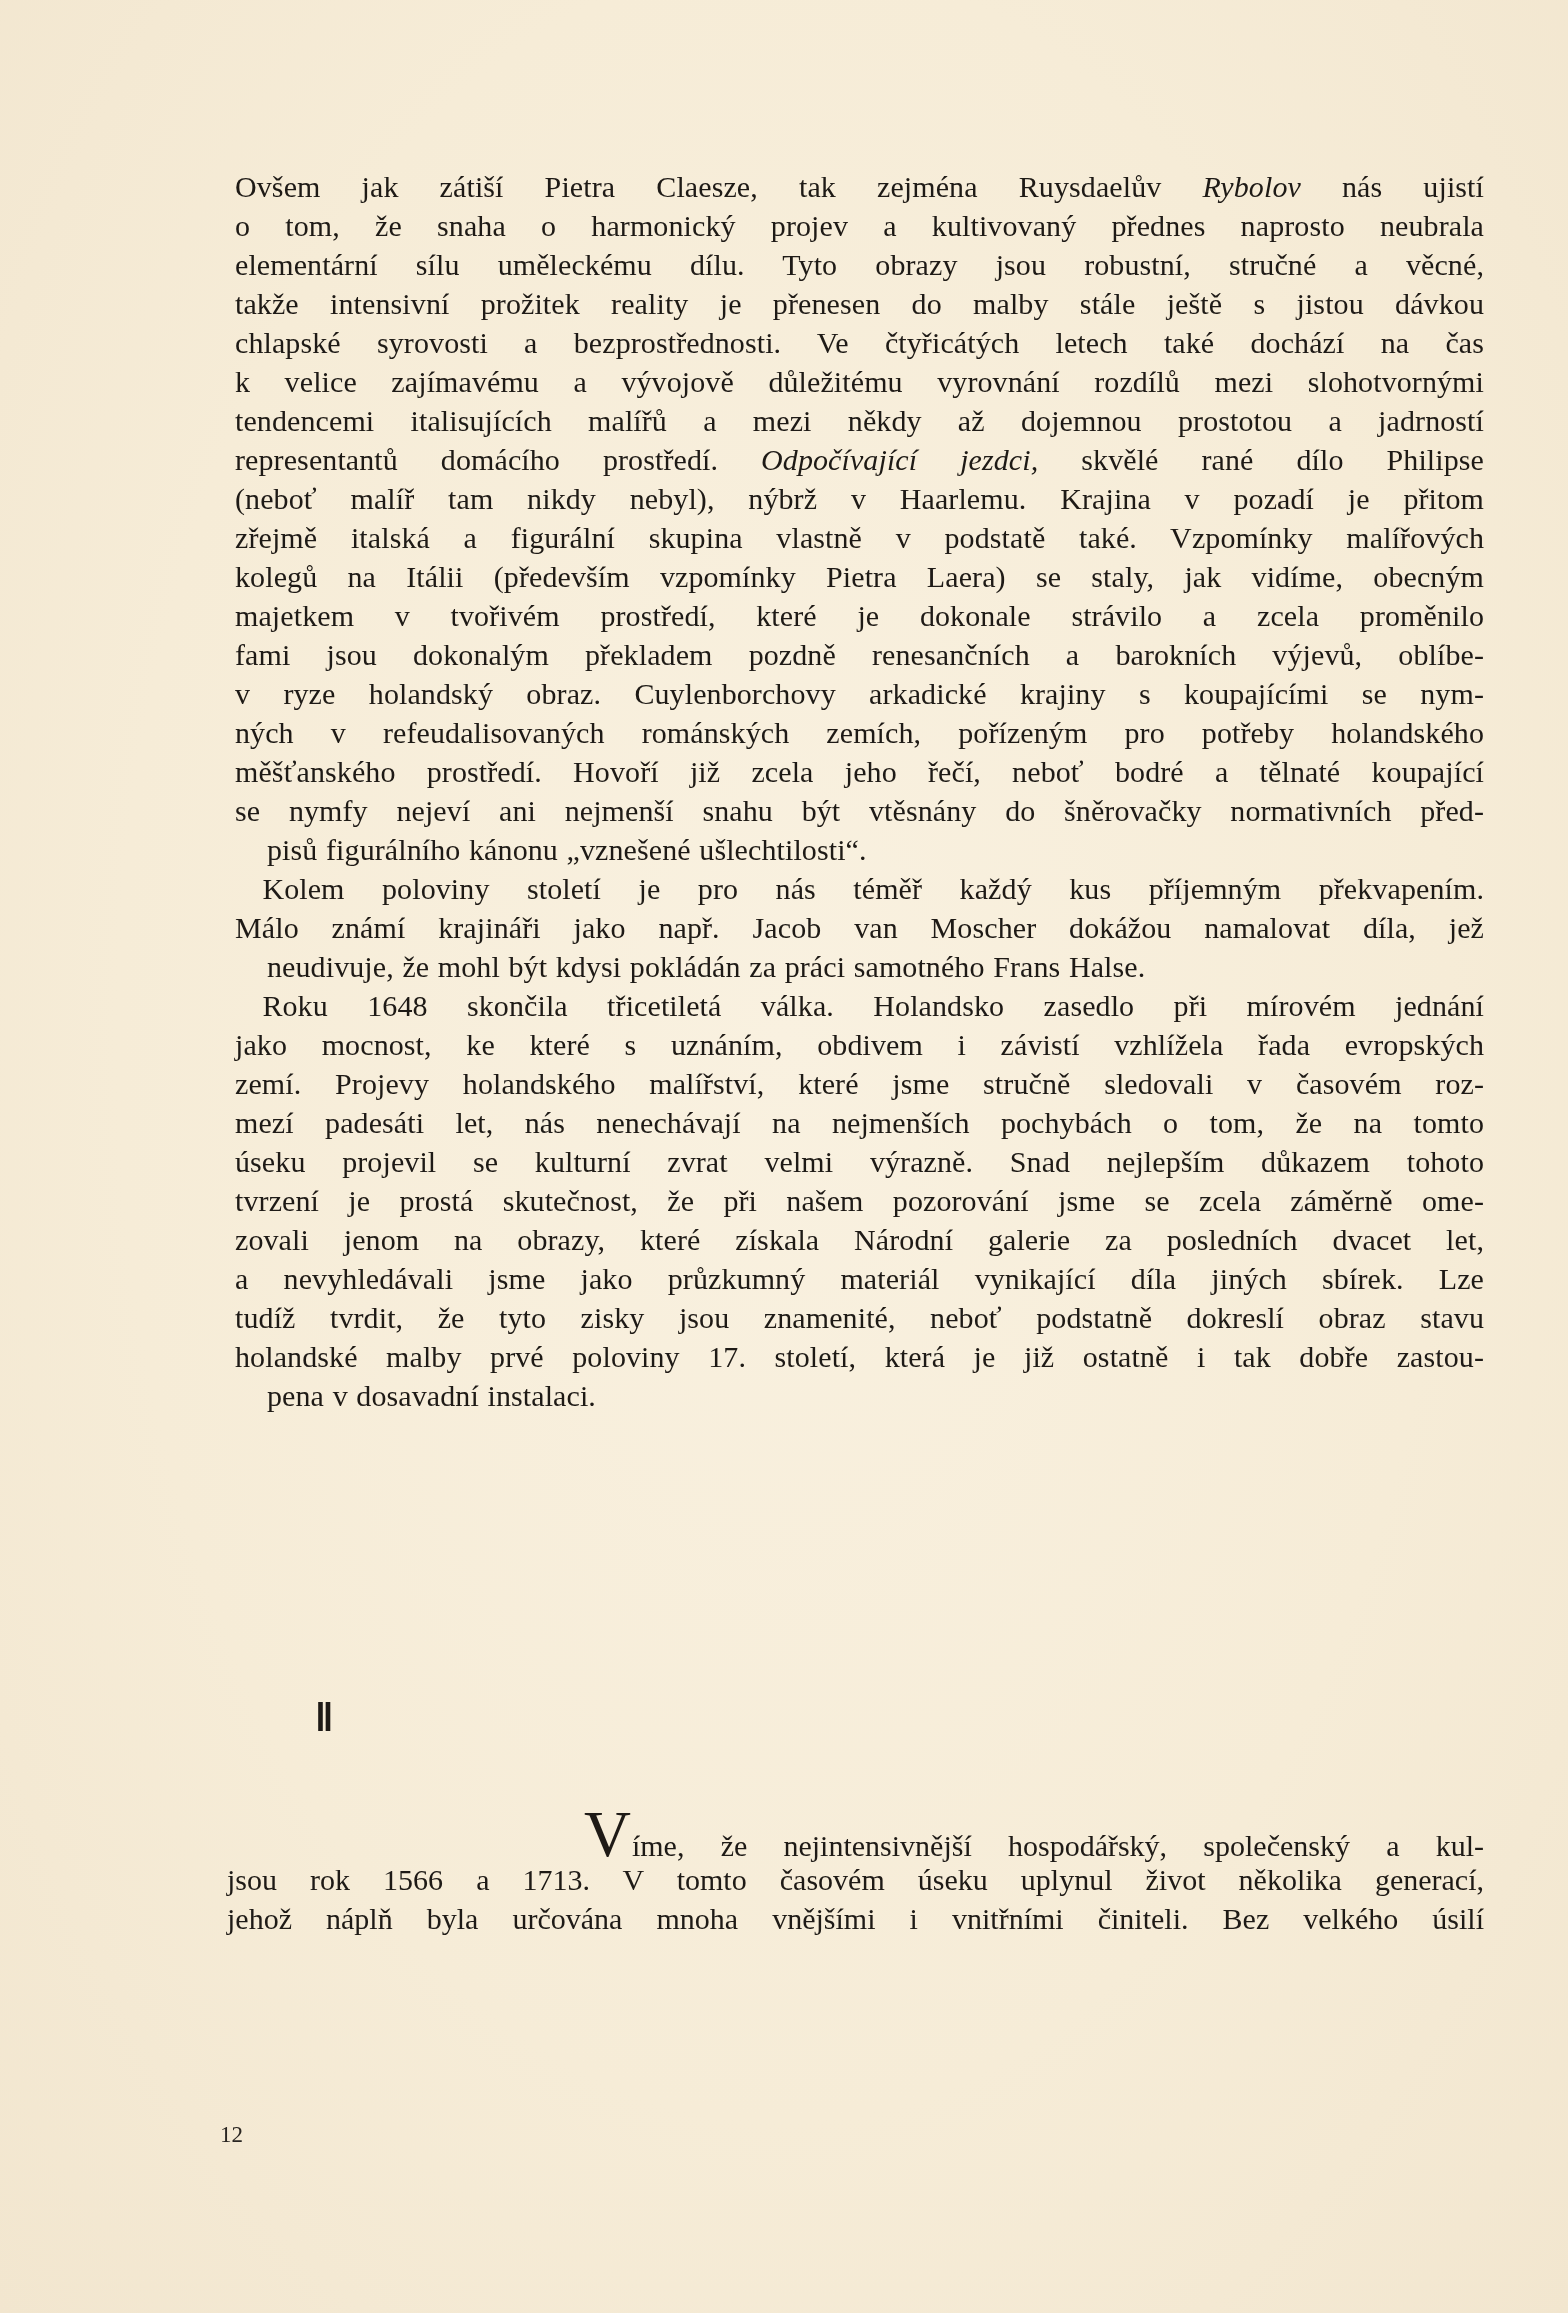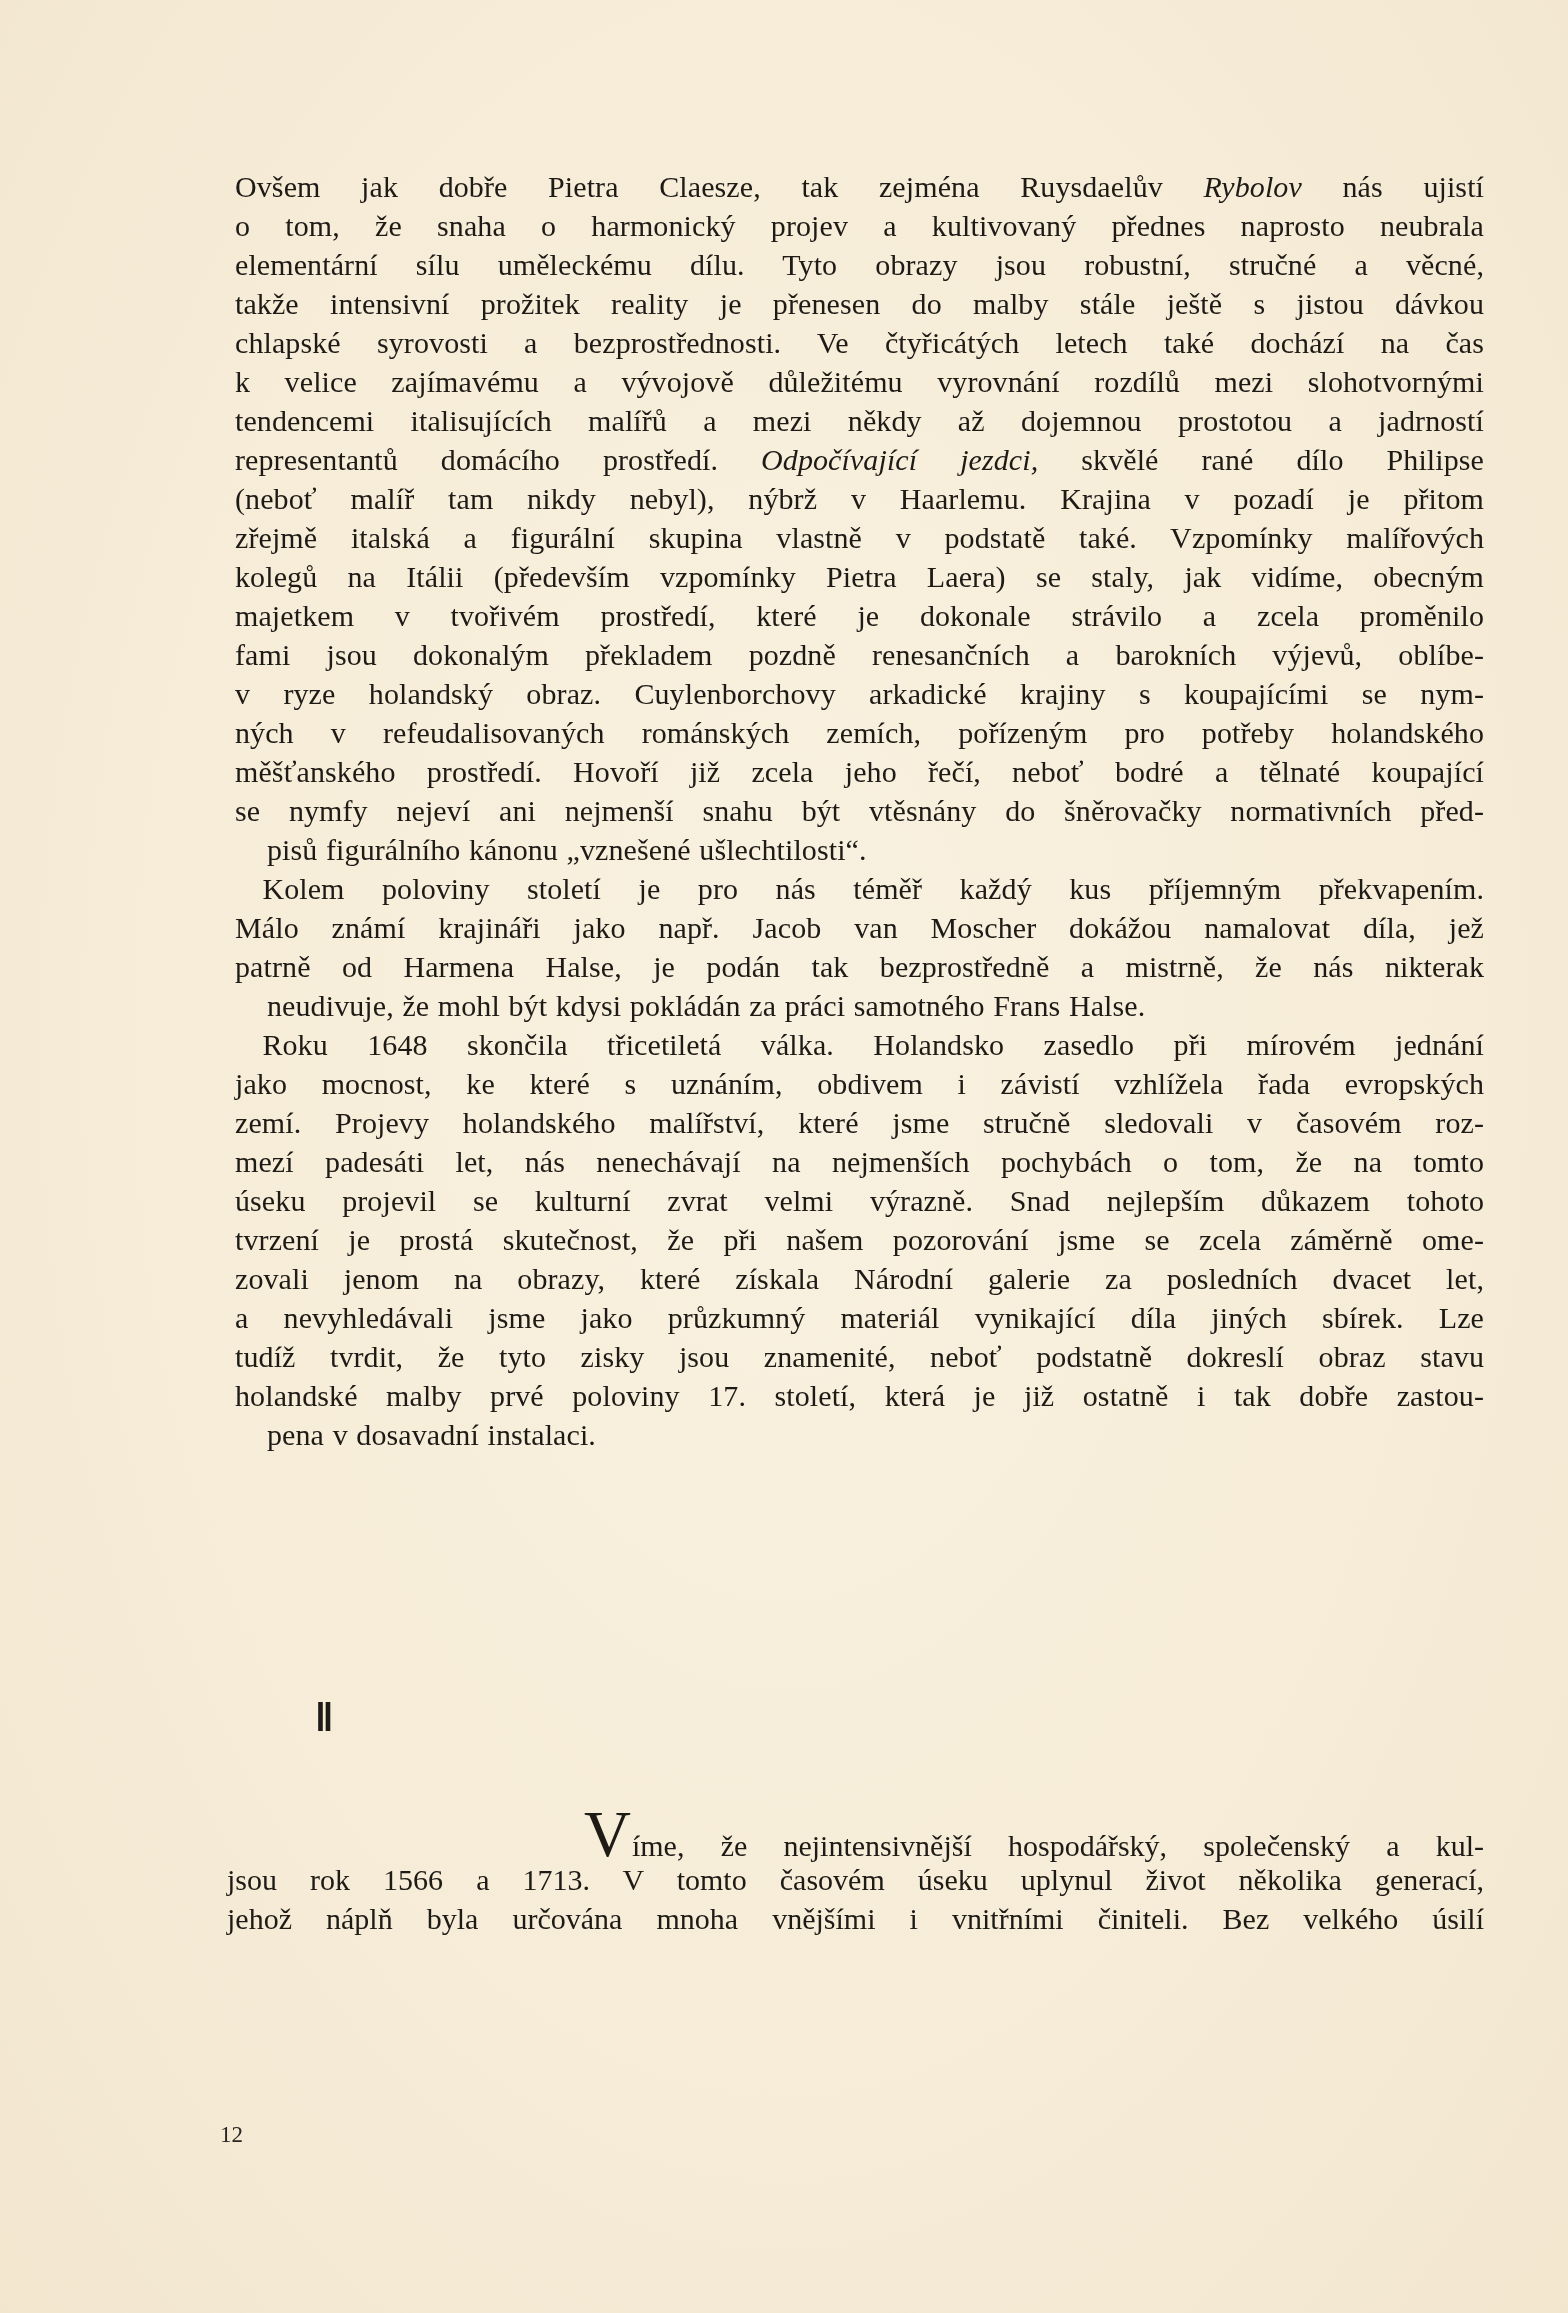--- a/index.html
+++ b/index.html
@@ -87,41 +87,40 @@
       font-size: 23px;
       color: #2a2622;
     }
   </style>
 </head>
 <body>
 
 <div class="page">
 
   <div class="text-block first" id="section-one">
-      <span class="line"><span>Ovšem jak dobře Pietra Claesze, tak zejména Ruysdaelův </span><span class="i">Rybolov</span><span> nás ujistí</span></span>
+      <span class="line"><span>Ovšem jak zátiší Pietra Claesze, tak zejména Ruysdaelův </span><span class="i">Rybolov</span><span> nás ujistí</span></span>
       <span class="line"><span>o tom, že snaha o harmonický projev a kultivovaný přednes naprosto neubrala</span></span>
       <span class="line"><span>elementární sílu uměleckému dílu. Tyto obrazy jsou robustní, stručné a věcné,</span></span>
       <span class="line"><span>takže intensivní prožitek reality je přenesen do malby stále ještě s jistou dávkou</span></span>
       <span class="line"><span>chlapské syrovosti a bezprostřednosti. Ve čtyřicátých letech také dochází na čas</span></span>
       <span class="line"><span>k velice zajímavému a vývojově důležitému vyrovnání rozdílů mezi slohotvornými</span></span>
       <span class="line"><span>tendencemi italisujících malířů a mezi někdy až dojemnou prostotou a jadrností</span></span>
       <span class="line"><span>representantů domácího prostředí. </span><span class="i">Odpočívající jezdci,</span><span> skvělé rané dílo Philipse</span></span>
       <span class="line"><span>(neboť malíř tam nikdy nebyl), nýbrž v Haarlemu. Krajina v pozadí je přitom</span></span>
       <span class="line"><span>zřejmě italská a figurální skupina vlastně v podstatě také. Vzpomínky malířových</span></span>
       <span class="line"><span>kolegů na Itálii (především vzpomínky Pietra Laera) se staly, jak vidíme, obecným</span></span>
       <span class="line"><span>majetkem v tvořivém prostředí, které je dokonale strávilo a zcela proměnilo</span></span>
       <span class="line"><span>fami jsou dokonalým překladem pozdně renesančních a barokních výjevů, oblíbe-</span></span>
       <span class="line"><span>v ryze holandský obraz. Cuylenborchovy arkadické krajiny s koupajícími se nym-</span></span>
       <span class="line"><span>ných v refeudalisovaných románských zemích, pořízeným pro potřeby holandského</span></span>
       <span class="line"><span>měšťanského prostředí. Hovoří již zcela jeho řečí, neboť bodré a tělnaté koupající</span></span>
       <span class="line"><span>se nymfy nejeví ani nejmenší snahu být vtěsnány do šněrovačky normativních před-</span></span>
       <span class="line last"><span>pisů figurálního kánonu „vznešené ušlechtilosti“.</span></span>
       <span class="line indent"><span>Kolem poloviny století je pro nás téměř každý kus příjemným překvapením.</span></span>
       <span class="line"><span>Málo známí krajináři jako např. Jacob van Moscher dokážou namalovat díla, jež</span></span>
-      <span class="line"><span>patrně od Harmena Halse, je podán tak bezprostředně a mistrně, že nás nikterak</span></span>
       <span class="line last"><span>neudivuje, že mohl být kdysi pokládán za práci samotného Frans Halse.</span></span>
       <span class="line indent"><span>Roku 1648 skončila třicetiletá válka. Holandsko zasedlo při mírovém jednání</span></span>
       <span class="line"><span>jako mocnost, ke které s uznáním, obdivem i závistí vzhlížela řada evropských</span></span>
       <span class="line"><span>zemí. Projevy holandského malířství, které jsme stručně sledovali v časovém roz-</span></span>
       <span class="line"><span>mezí padesáti let, nás nenechávají na nejmenších pochybách o tom, že na tomto</span></span>
       <span class="line"><span>úseku projevil se kulturní zvrat velmi výrazně. Snad nejlepším důkazem tohoto</span></span>
       <span class="line"><span>tvrzení je prostá skutečnost, že při našem pozorování jsme se zcela záměrně ome-</span></span>
       <span class="line"><span>zovali jenom na obrazy, které získala Národní galerie za posledních dvacet let,</span></span>
       <span class="line"><span>a nevyhledávali jsme jako průzkumný materiál vynikající díla jiných sbírek. Lze</span></span>
       <span class="line"><span>tudíž tvrdit, že tyto zisky jsou znamenité, neboť podstatně dokreslí obraz stavu</span></span>

